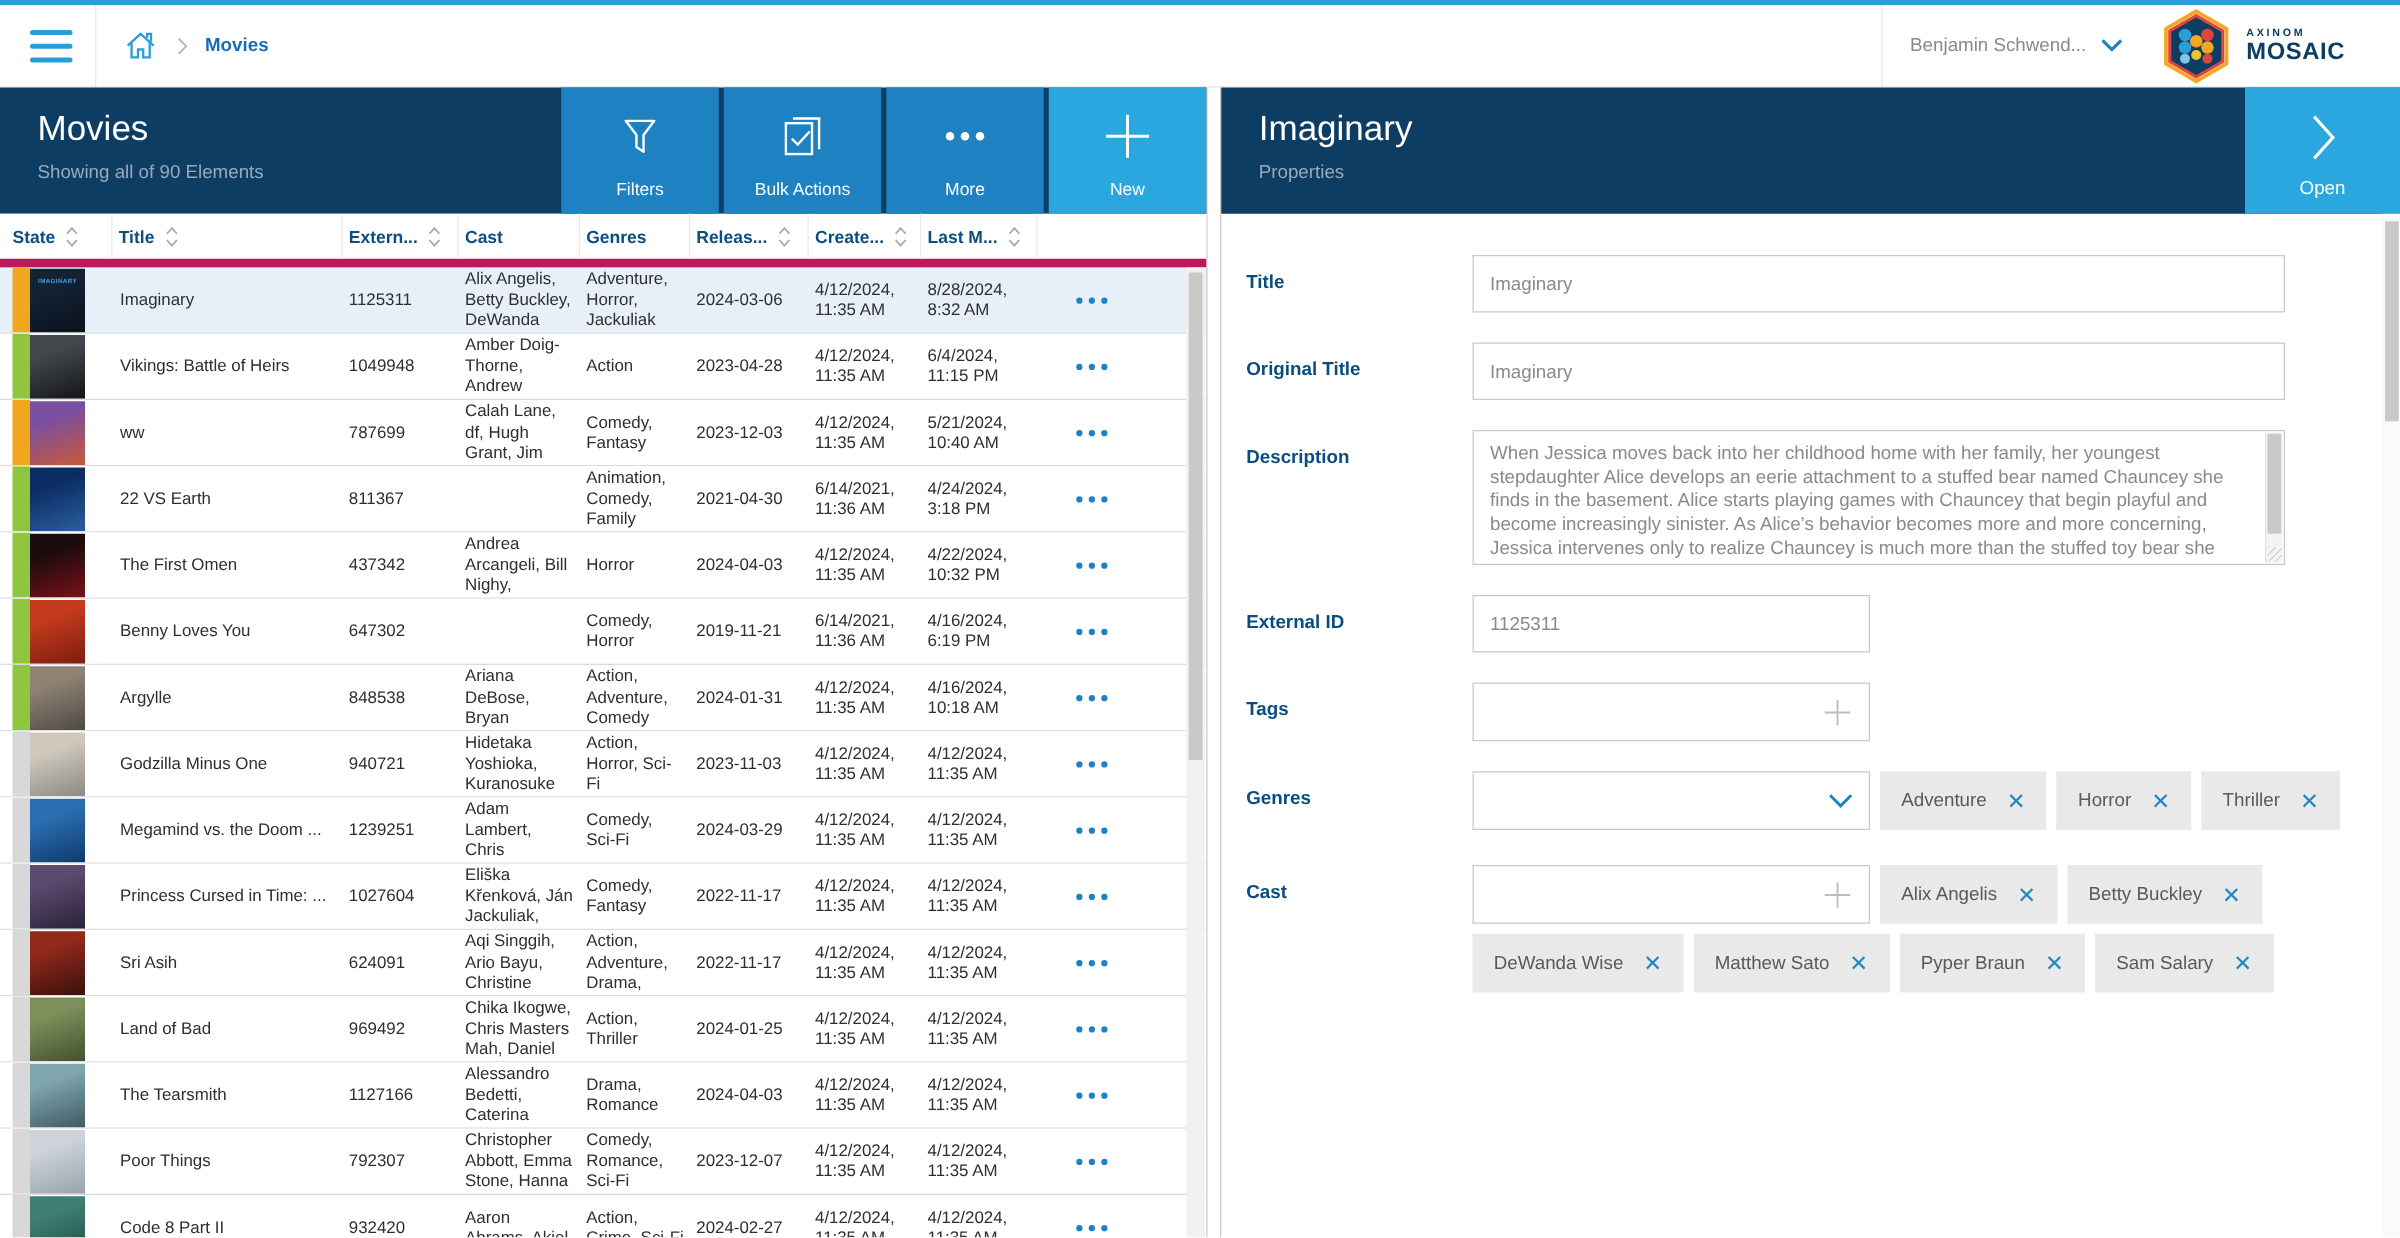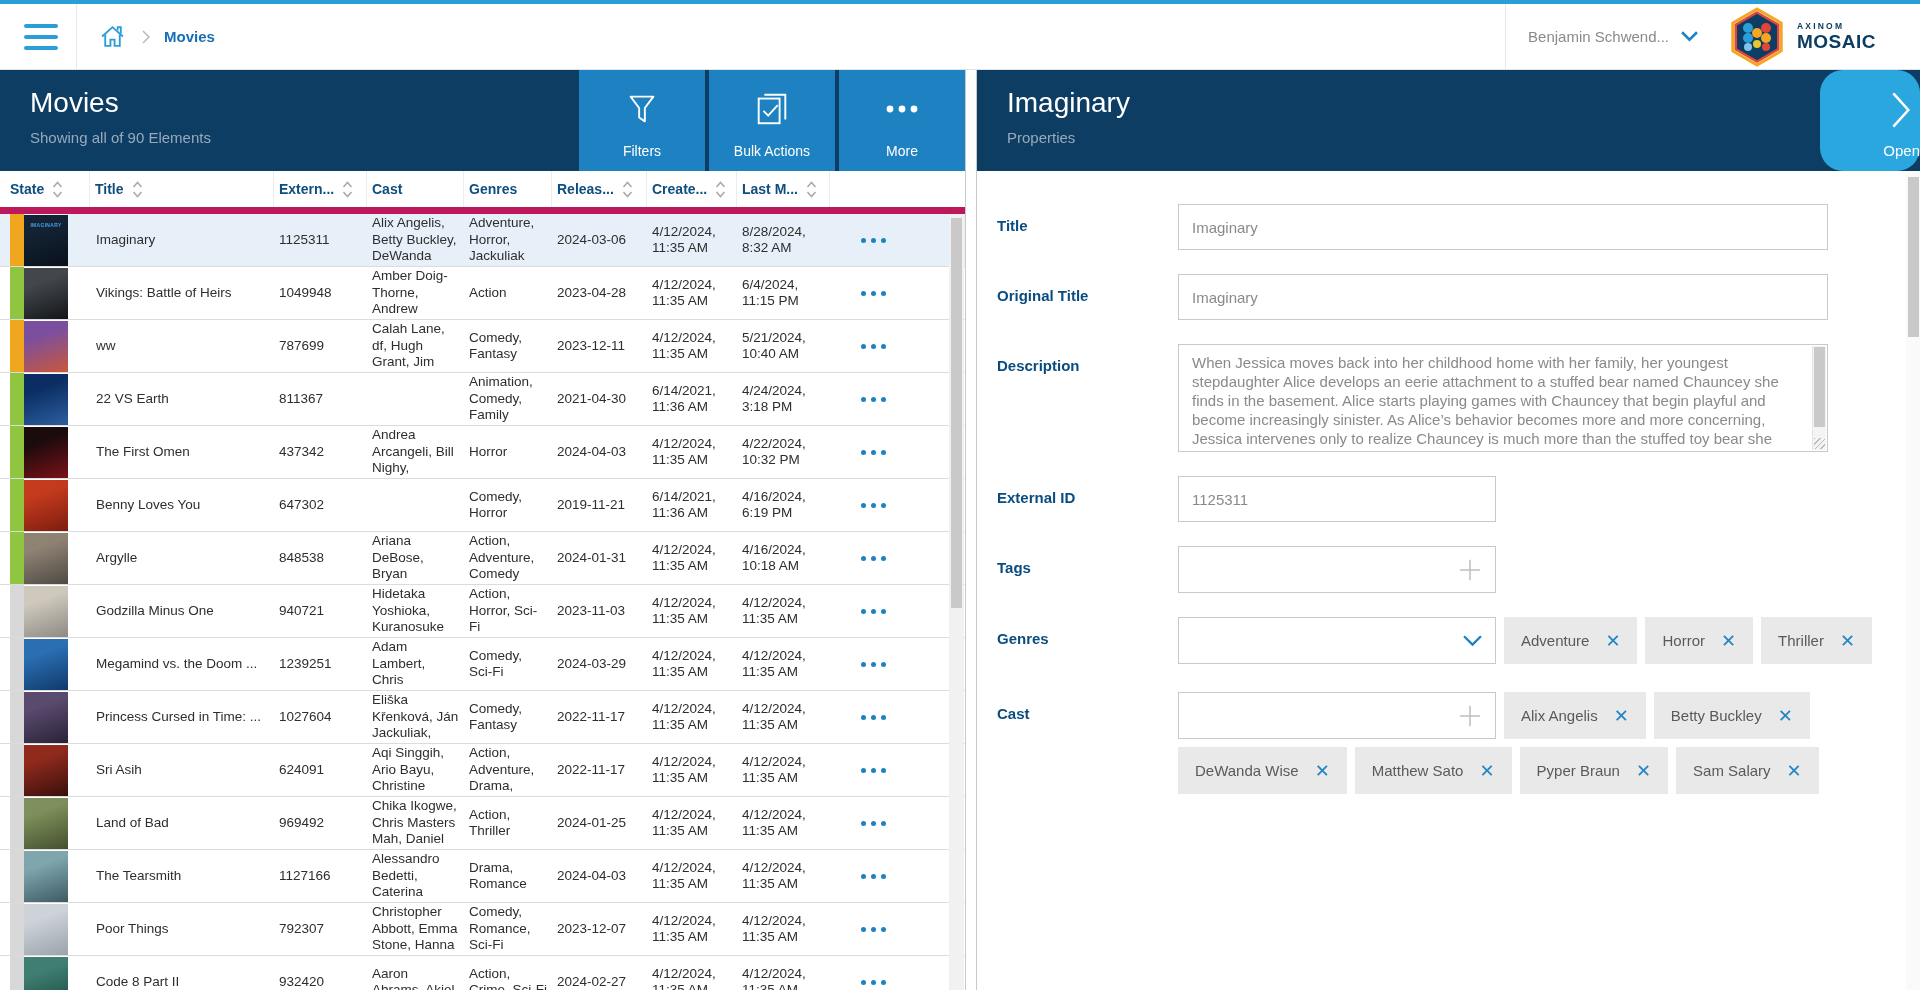--- a/index.html
+++ b/index.html
@@ -66,22 +66,22 @@
   .poster-label { display:block; margin-top:7px; text-align:center; font-size:5px; font-weight:bold;
                   color:#3da0e8; letter-spacing:.3px; }
   .dots { display:flex; gap:5px; margin-left:26px; cursor:pointer; padding:6px 0; }
   .dots i { width:5px; height:5px; border-radius:50%; background:#1e81c1; }
 
   
   .lscroll { position:absolute; top:144px; right:1px; bottom:0; width:15px; background:#f1f1f1; }
   .lthumb  { position:absolute; top:4px; left:2px; width:11px; height:390px; background:#c9c9c9; }
 
   
-  .open-btn { margin-left:auto; width:100px; height:101px; background:#2ba7df; color:#fff;
-              display:flex; flex-direction:column; align-items:flex-end; cursor:pointer;border-radius:23px; }
+  .open-btn { margin-left:auto; width:124px; height:101px; background:#2ba7df; color:#fff;
+              display:flex; flex-direction:column; align-items:center; cursor:pointer; }
   .open-btn .ticon { margin-top:14px; height:52px; }
   .open-btn .tlabel { margin-top:auto; margin-bottom:12px; font-size:15px; }
   .rp-body { position:absolute; top:101px; left:0; right:14px; bottom:0; overflow:hidden;
              padding:33px 0 0 20px; }
   .field { display:flex; margin-bottom:24px; }
   .flabel { width:181px; flex:0 0 181px; padding-top:13px; font-weight:bold; color:#0a4c7f;
             font-size:15px; }
   .inp { height:46px; border:1px solid #c9c9c9; padding:0 13px; font-size:15px; color:#8a8a8a;
          width:650px; background:#fff; font-family:"Liberation Sans", sans-serif; outline:none; }
   .inp.narrow { width:318px; }
@@ -194,20 +194,29 @@
         <div class="tbtn">
           <span class="ticon">
             <svg width="40" height="40" viewBox="0 0 40 40" fill="currentColor">
                 <circle cx="8" cy="20" r="3.4"></circle>
                 <circle cx="20" cy="20" r="3.4"></circle>
                 <circle cx="32" cy="20" r="3.4"></circle>
               </svg>
           </span>
           <span class="tlabel">More</span>
         </div>
+        <div class="tbtn accent">
+          <span class="ticon">
+            <svg width="46" height="46" viewBox="0 0 48 48" fill="none" stroke="currentColor" stroke-width="2.4">
+                <path d="M24 6 V42"></path>
+                <path d="M6 24 H42"></path>
+              </svg>
+          </span>
+          <span class="tlabel">New</span>
+        </div>
       </div>
     </div>
 
     <div class="thead grid-cols">
       <div class="hcell first">
         <span>State</span>
         <svg width="11" height="17" viewBox="0 0 11 17" fill="none" stroke="#a9a9a9" stroke-width="1.5">
             <path d="M1.5 6 L5.5 1.5 L9.5 6"></path>
             <path d="M1.5 11 L5.5 15.5 L9.5 11"></path>
           </svg>
@@ -305,21 +314,21 @@
     <div class="state-cell">
       <span class="state-bar" style="background: rgb(240, 167, 31);"></span>
       <span class="thumb" style="background: linear-gradient(160deg, rgb(122, 79, 160) 30%, rgb(201, 88, 58));">
         <span class="poster-label"></span>
       </span>
     </div>
     <div class="cell title-cell">ww</div>
     <div class="cell">787699</div>
     <div class="cell">Calah Lane, df, Hugh Grant, Jim</div>
     <div class="cell">Comedy, Fantasy</div>
-    <div class="cell">2023-12-11</div>
+    <div class="cell">2023-12-03</div>
     <div class="cell">4/12/2024, 11:35 AM</div>
     <div class="cell">5/21/2024, 10:40 AM</div>
     <div class="cell">
       <span class="dots">
               <i></i>
               <i></i>
               <i></i>
             </span>
     </div>
   </div>

